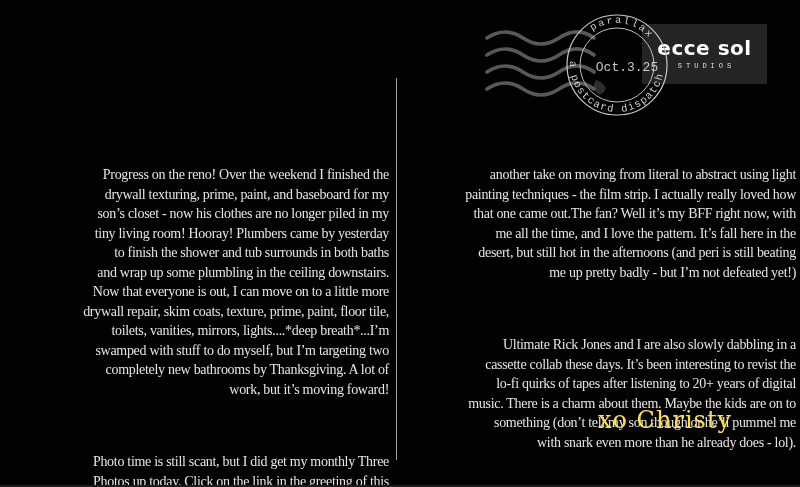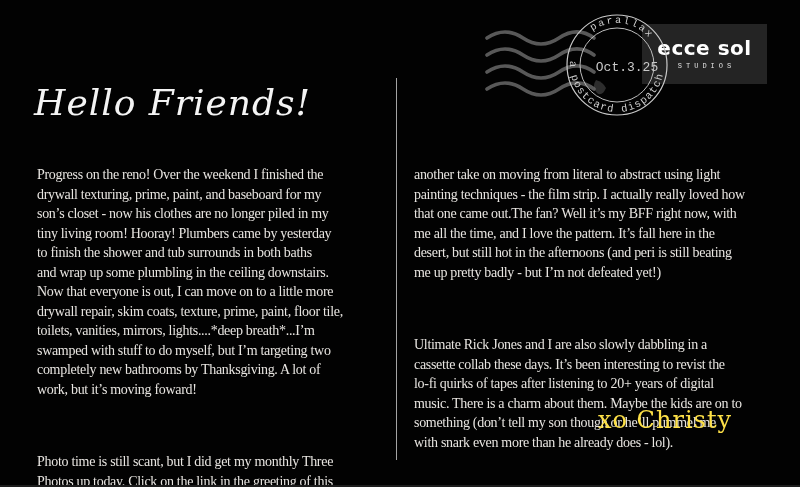--- a/index.html
+++ b/index.html
@@ -41,21 +41,21 @@
 
   
   .divider { position:absolute; left:396px; top:78px; width:1px; height:382px; background:#a3a3a3; }
   .col {
     position:absolute; white-space:pre;
     font-size:14px; line-height:19.5px; letter-spacing:-0.3px;
     color:#e8e5e1;
   }
   .col-left  { left:37px;  top:126px; width:352px; }
   .col-right { left:414px; top:126px; width:382px; }
-  .col p { margin:0 0 14px 0; }
+  .col p { margin:0 0 14px 0;text-align:right; }
 
   .bottom-strip { position:absolute; left:0; bottom:0; width:800px; height:2px; background:#1d1d1d; }
 </style>
 </head>
 <body>
 
 <div class="card">
 
   <div class="logo-box">
     <div class="logo-name">ecce sol</div>
@@ -82,21 +82,20 @@
       <text font-size="10" letter-spacing="2">
         <textPath href="#arcTop" startOffset="50%" text-anchor="middle">parallax</textPath>
       </text>
       <text font-size="10.5" letter-spacing="1.2">
         <textPath href="#arcBot" startOffset="50%" text-anchor="middle">a postcard dispatch</textPath>
       </text>
     </g>
     <text x="627" y="71" text-anchor="middle" font-family="'Liberation Mono', monospace" font-size="13" fill="#c9c9c9">Oct.3.25</text>
   </svg>
 
-  <div class="heading">Hello Friends!</div>
 
   <div class="divider"></div>
 
   <div class="col col-left">
     <p>Progress on the reno! Over the weekend I finished the
 drywall texturing, prime, paint, and baseboard for my
 son’s closet - now his clothes are no longer piled in my
 tiny living room! Hooray! Plumbers came by yesterday
 to finish the shower and tub surrounds in both baths
 and wrap up some plumbling in the ceiling downstairs.

